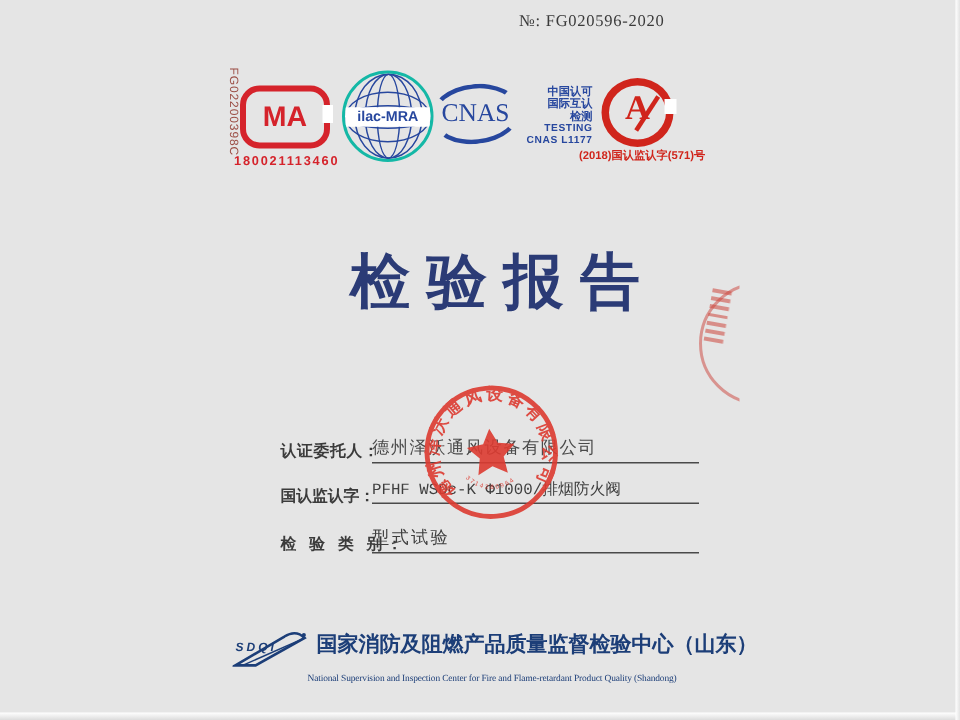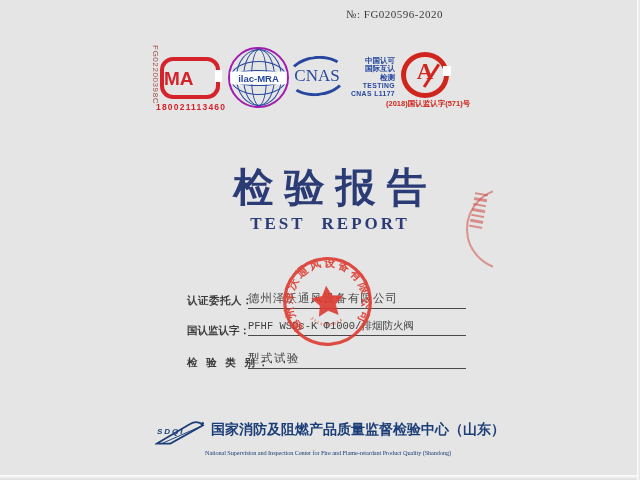--- a/index.html
+++ b/index.html
@@ -7,26 +7,26 @@
         font-family:"Liberation Sans",sans-serif;}
   
   .report-no{position:absolute;left:346px;top:8px;font-family:"Liberation Serif",serif;
              font-size:11px;color:#3a3a3a;letter-spacing:.5px;}
   
   .side-code{position:absolute;left:151px;top:45px;writing-mode:vertical-rl;
              font-size:8px;color:#9c4f46;letter-spacing:.6px;font-family:"Liberation Sans",sans-serif;}
   
   .cma{position:absolute;left:156px;top:57px;width:68px;text-align:center;}
   .cma-box{position:relative;margin:0 auto;width:52px;height:34px;border:4px solid #d5232b;
-           border-radius:13px;display:flex;align-items:center;justify-content:flex-start;}
+           border-radius:13px;display:flex;align-items:center;justify-content:center;}
   .cma-box:after{content:"";position:absolute;right:-6px;top:9px;width:7px;height:12px;background:#fff;}
   .cma-ma{font-size:19px;font-weight:bold;color:#d5232b;letter-spacing:0;line-height:1;}
   .cma-num{margin-top:3px;font-size:8.5px;font-weight:bold;color:#d5232b;letter-spacing:1.2px;}
   
-  .ilac{position:absolute;left:228px;top:47px;width:57px;height:57px;border:2px solid #a21caf;
+  .ilac{position:absolute;left:228px;top:47px;width:57px;height:57px;border:2px solid #14b8a6;
         border-radius:50%;overflow:hidden;}
   .ilac .mer,.ilac .par{position:absolute;border:1px solid #27479e;border-radius:50%;}
   .mer1{left:50%;top:0;height:55px;width:14px;transform:translateX(-50%);}
   .mer2{left:50%;top:0;height:55px;width:30px;transform:translateX(-50%);}
   .mer3{left:50%;top:0;height:55px;width:44px;transform:translateX(-50%);}
   .par1{top:50%;left:0;width:55px;height:14px;transform:translateY(-50%);}
   .par2{top:50%;left:0;width:55px;height:32px;transform:translateY(-50%);}
   .ilac-band{position:absolute;left:-2px;right:-2px;top:50%;transform:translateY(-50%);height:13px;
              background:#fff;display:flex;align-items:center;justify-content:center;
              font-size:9.5px;font-weight:bold;color:#27479e;}
@@ -126,21 +126,20 @@
 
   <div class="cal">
     <div class="cal-ring">
       <div class="cal-a">A</div>
       <div class="cal-l"></div>
     </div>
   </div>
   <div class="cal-note">(2018)国认监认字(571)号</div>
 
   <div class="title-cn">检 验 报 告</div>
-  <div class="title-en">TEST REPORT</div>
 
   <div class="edge-stamp">
     <div class="edge-circle"></div>
     <div class="edge-text"></div>
   </div>
 
   <div class="form-label lbl1">认证委托人：</div>
   <div class="form-line val1">德州泽沃通风设备有限公司</div>
 
   <div class="form-label lbl2">国认监认字：</div>

